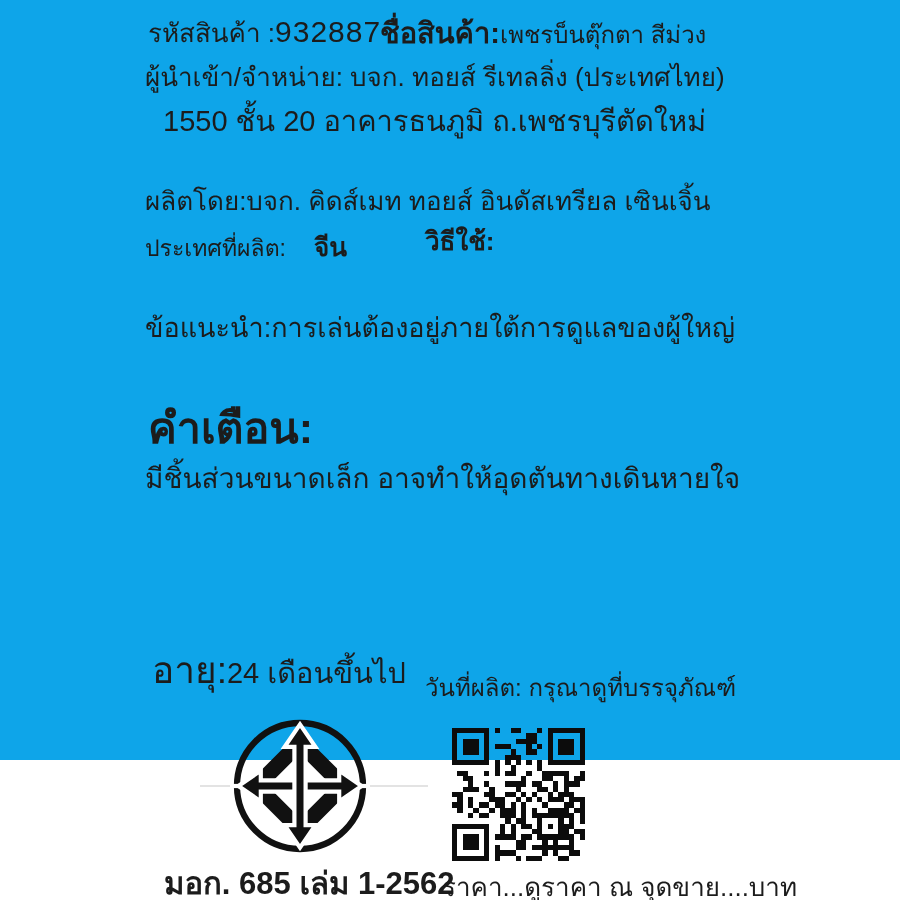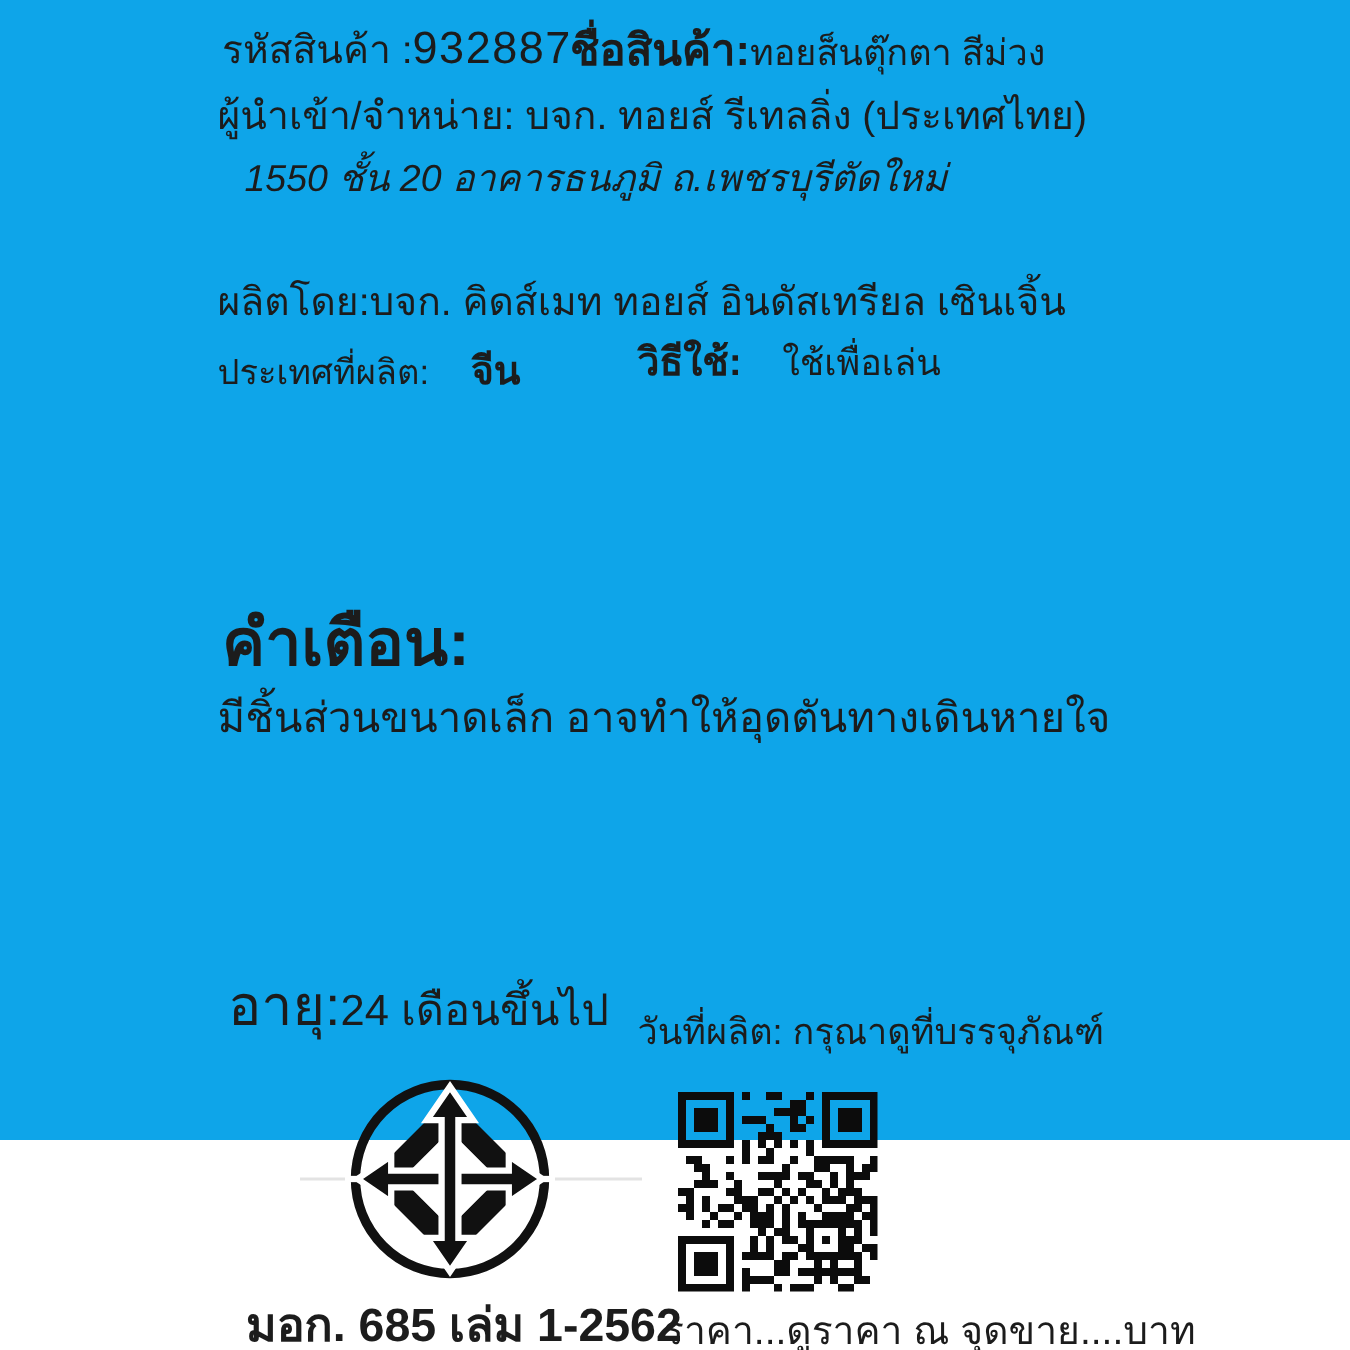--- a/index.html
+++ b/index.html
@@ -25,21 +25,21 @@
   .t-big-label { font-size: 29px; font-weight: 600; }
   .t-value     { font-size: 24px; }
   .t-body      { font-size: 26px; }
   .t-body-lg   { font-size: 27px; }
   .t-small     { font-size: 23px; }
   .t-code      { font-size: 30px; letter-spacing: 1px; }
 
   .line1 { top: 12px; left: 148px; }
   .name-group { position: absolute; left: 380px; top: 10px; justify-content: flex-end; }
   .line2 { top: 56px;  left: 145px; }
-  .line3 { top: 98px;  left: 163px; font-size: 25px; font-style: italic; }
+  .line3 { top: 98px;  left: 163px; font-size: 29px; }
   .line4 { top: 138px; left: 158px; font-size: 25px; }
   .line5 { top: 180px; left: 145px; }
   .line6-left  { top: 226px; left: 145px; gap: 28px; }
   .line6-right { top: 220px; left: 425px; gap: 27px; }
   .line7 { top: 262px; left: 145px; }
   .line8 { top: 306px; left: 145px; }
 
   .warning-title {
     top: 394px; left: 148px;
     font-size: 43px; font-weight: 700;
@@ -66,39 +66,42 @@
 <body>
 
 <div class="label-sheet">
 
   <div class="abs line1 row-baseline">
     <span class="t-label">รหัสสินค้า :</span>
     <span class="t-code">932887</span>
   </div>
   <div class="name-group row-baseline">
     <span class="t-big-label">ชื่อสินค้า:</span>
-    <span class="t-value">ทอยส็นตุ๊กตา สีม่วง</span>
+    <span class="t-value">เพชรบ็นตุ๊กตา สีม่วง</span>
   </div>
 
   <div class="abs line2 t-body">ผู้นำเข้า/จำหน่าย: บจก. ทอยส์ รีเทลลิ่ง (ประเทศไทย)</div>
 
   <div class="abs line3">1550 ชั้น 20 อาคารธนภูมิ ถ.เพชรบุรีตัดใหม่</div>
 
   <div class="abs line5 t-body">ผลิตโดย:บจก. คิดส์เมท ทอยส์ อินดัสเทรียล เซินเจิ้น</div>
 
   <div class="abs line6-left row-baseline">
     <span class="t-small">ประเทศที่ผลิต:</span>
     <span class="t-body" style="font-weight:600">จีน</span>
   </div>
   <div class="abs line6-right row-baseline">
     <span class="t-body" style="font-weight:600">วิธีใช้:</span>
-    <span class="t-value">ใช้เพื่อเล่น</span>
-  </div>
-
-
+  </div>
+
+
+  <div class="abs line8 row-baseline">
+    <span class="t-body-lg">ข้อแนะนำ:</span>
+    <span class="t-body-lg">การเล่นต้องอยู่ภายใต้การดูแลของผู้ใหญ่</span>
+  </div>
 
   <div class="abs warning-body">มีชิ้นส่วนขนาดเล็ก อาจทำให้อุดตันทางเดินหายใจ</div>
   <div class="abs warning-title">คำเตือน:</div>
 
   <div class="abs age-row row-baseline">
     <span class="age-lbl">อายุ:</span>
     <span class="age-val">24 เดือนขึ้นไป</span>
   </div>
   <div class="abs mfg-date">วันที่ผลิต: กรุณาดูที่บรรจุภัณฑ์</div>
 

